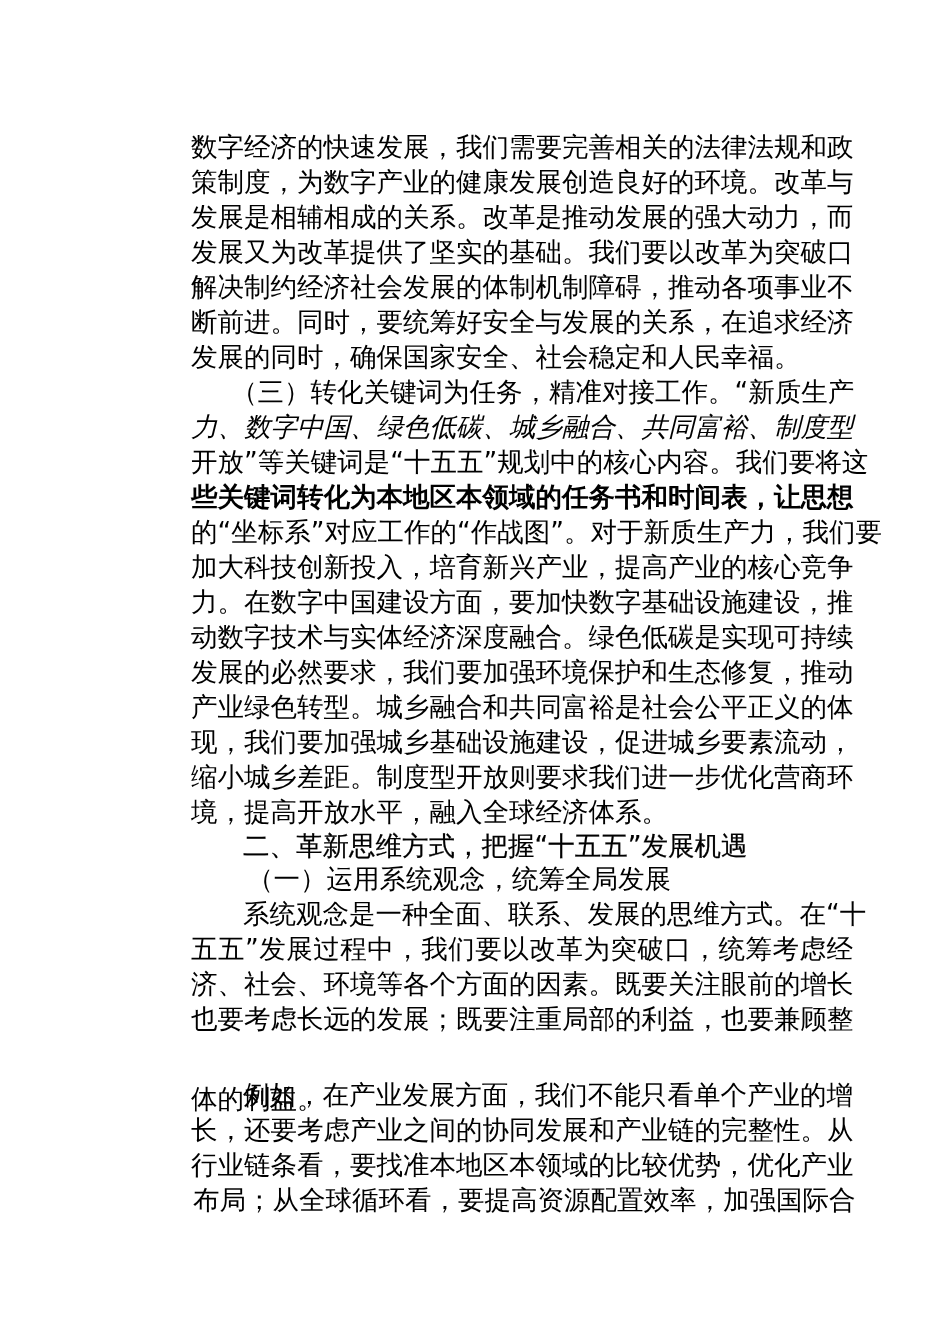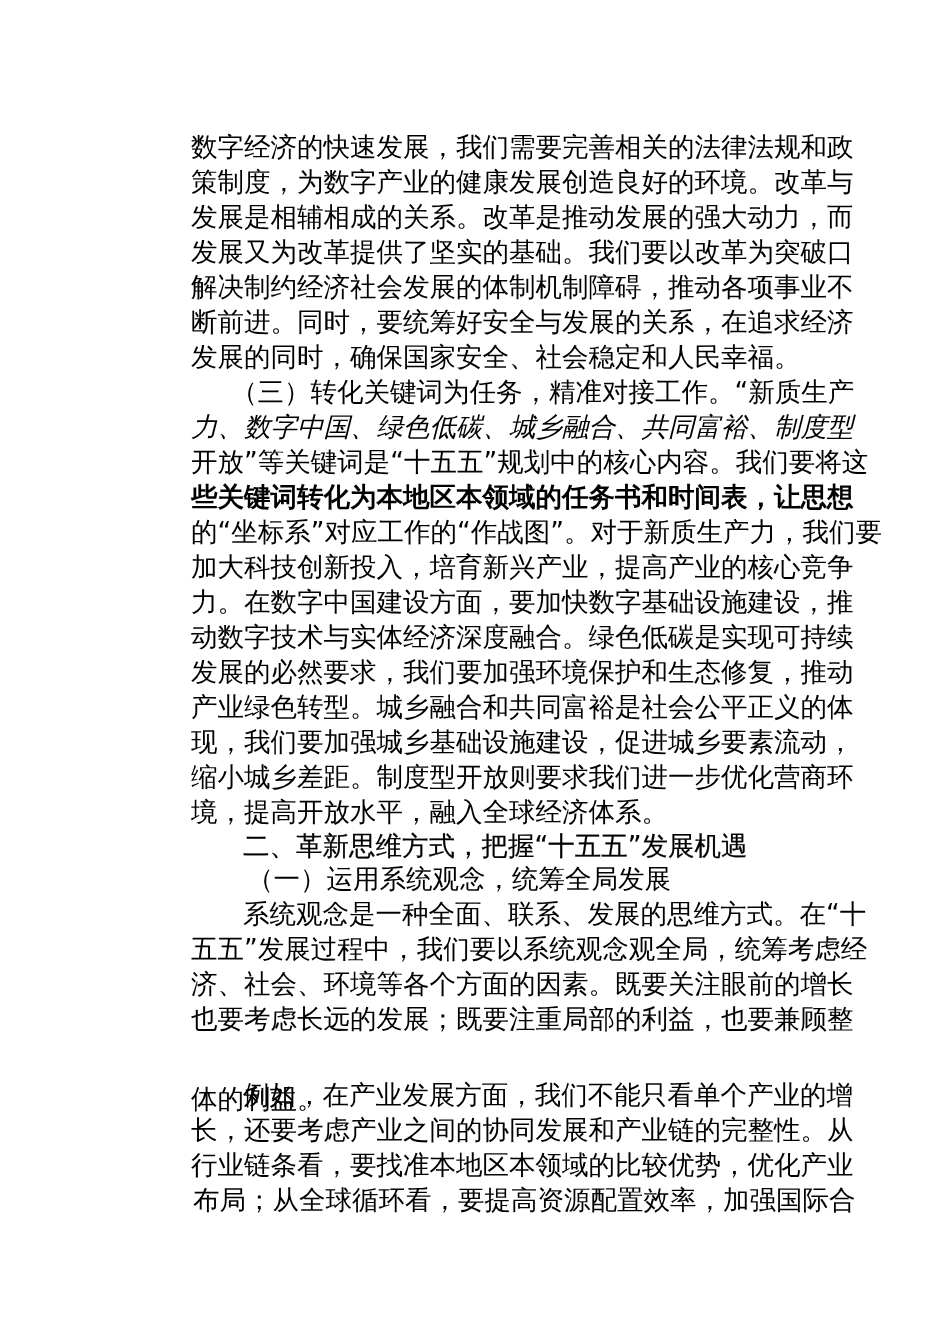--- a/index.html
+++ b/index.html
@@ -62,21 +62,21 @@
     <div class="line justify" style="top: 455px; left: 0px; width: 662px;">力。在数字中国建设方面，要加快数字基础设施建设，推</div>
     <div class="line justify" style="top: 490px; left: 0px; width: 662px;">动数字技术与实体经济深度融合。绿色低碳是实现可持续</div>
     <div class="line justify" style="top: 525px; left: 0px; width: 662px;">发展的必然要求，我们要加强环境保护和生态修复，推动</div>
     <div class="line justify" style="top: 560px; left: 0px; width: 662px;">产业绿色转型。城乡融合和共同富裕是社会公平正义的体</div>
     <div class="line justify" style="top: 595px; left: 0px; width: 662px;">现，我们要加强城乡基础设施建设，促进城乡要素流动，</div>
     <div class="line justify" style="top: 630px; left: 0px; width: 662px;">缩小城乡差距。制度型开放则要求我们进一步优化营商环</div>
     <div class="line" style="top: 665px; left: 0px;">境，提高开放水平，融入全球经济体系。</div>
     <div class="line heading" style="top: 699px; left: 52px;">二、革新思维方式，把握“十五五”发展机遇</div>
     <div class="line" style="top: 732px; left: 56px;">（一）运用系统观念，统筹全局发展</div>
     <div class="line justify" style="top: 767px; left: 52px; width: 610px;">系统观念是一种全面、联系、发展的思维方式。在“十</div>
-    <div class="line justify" style="top: 802px; left: 0px; width: 662px;">五五”发展过程中，我们要以系统观念观全局，统筹考虑经</div>
+    <div class="line justify" style="top: 802px; left: 0px; width: 662px;">五五”发展过程中，我们要以改革为突破口，统筹考虑经</div>
     <div class="line justify" style="top: 837px; left: 0px; width: 662px;">济、社会、环境等各个方面的因素。既要关注眼前的增长</div>
     <div class="line justify" style="top: 872px; left: 0px; width: 662px;">也要考虑长远的发展；既要注重局部的利益，也要兼顾整</div>
     <div class="line" style="top: 952px; left: 0px;">体的利益。</div>
     <div class="line justify" style="top: 948px; left: 52px; width: 610px;">例如，在产业发展方面，我们不能只看单个产业的增</div>
     <div class="line justify" style="top: 983px; left: 0px; width: 662px;">长，还要考虑产业之间的协同发展和产业链的完整性。从</div>
     <div class="line justify" style="top: 1018px; left: 0px; width: 662px;">行业链条看，要找准本地区本领域的比较优势，优化产业</div>
     <div class="line justify" style="top: 1053px; left: 2px; width: 662px;">布局；从全球循环看，要提高资源配置效率，加强国际合</div>
   </div>
 
 </body></html>

